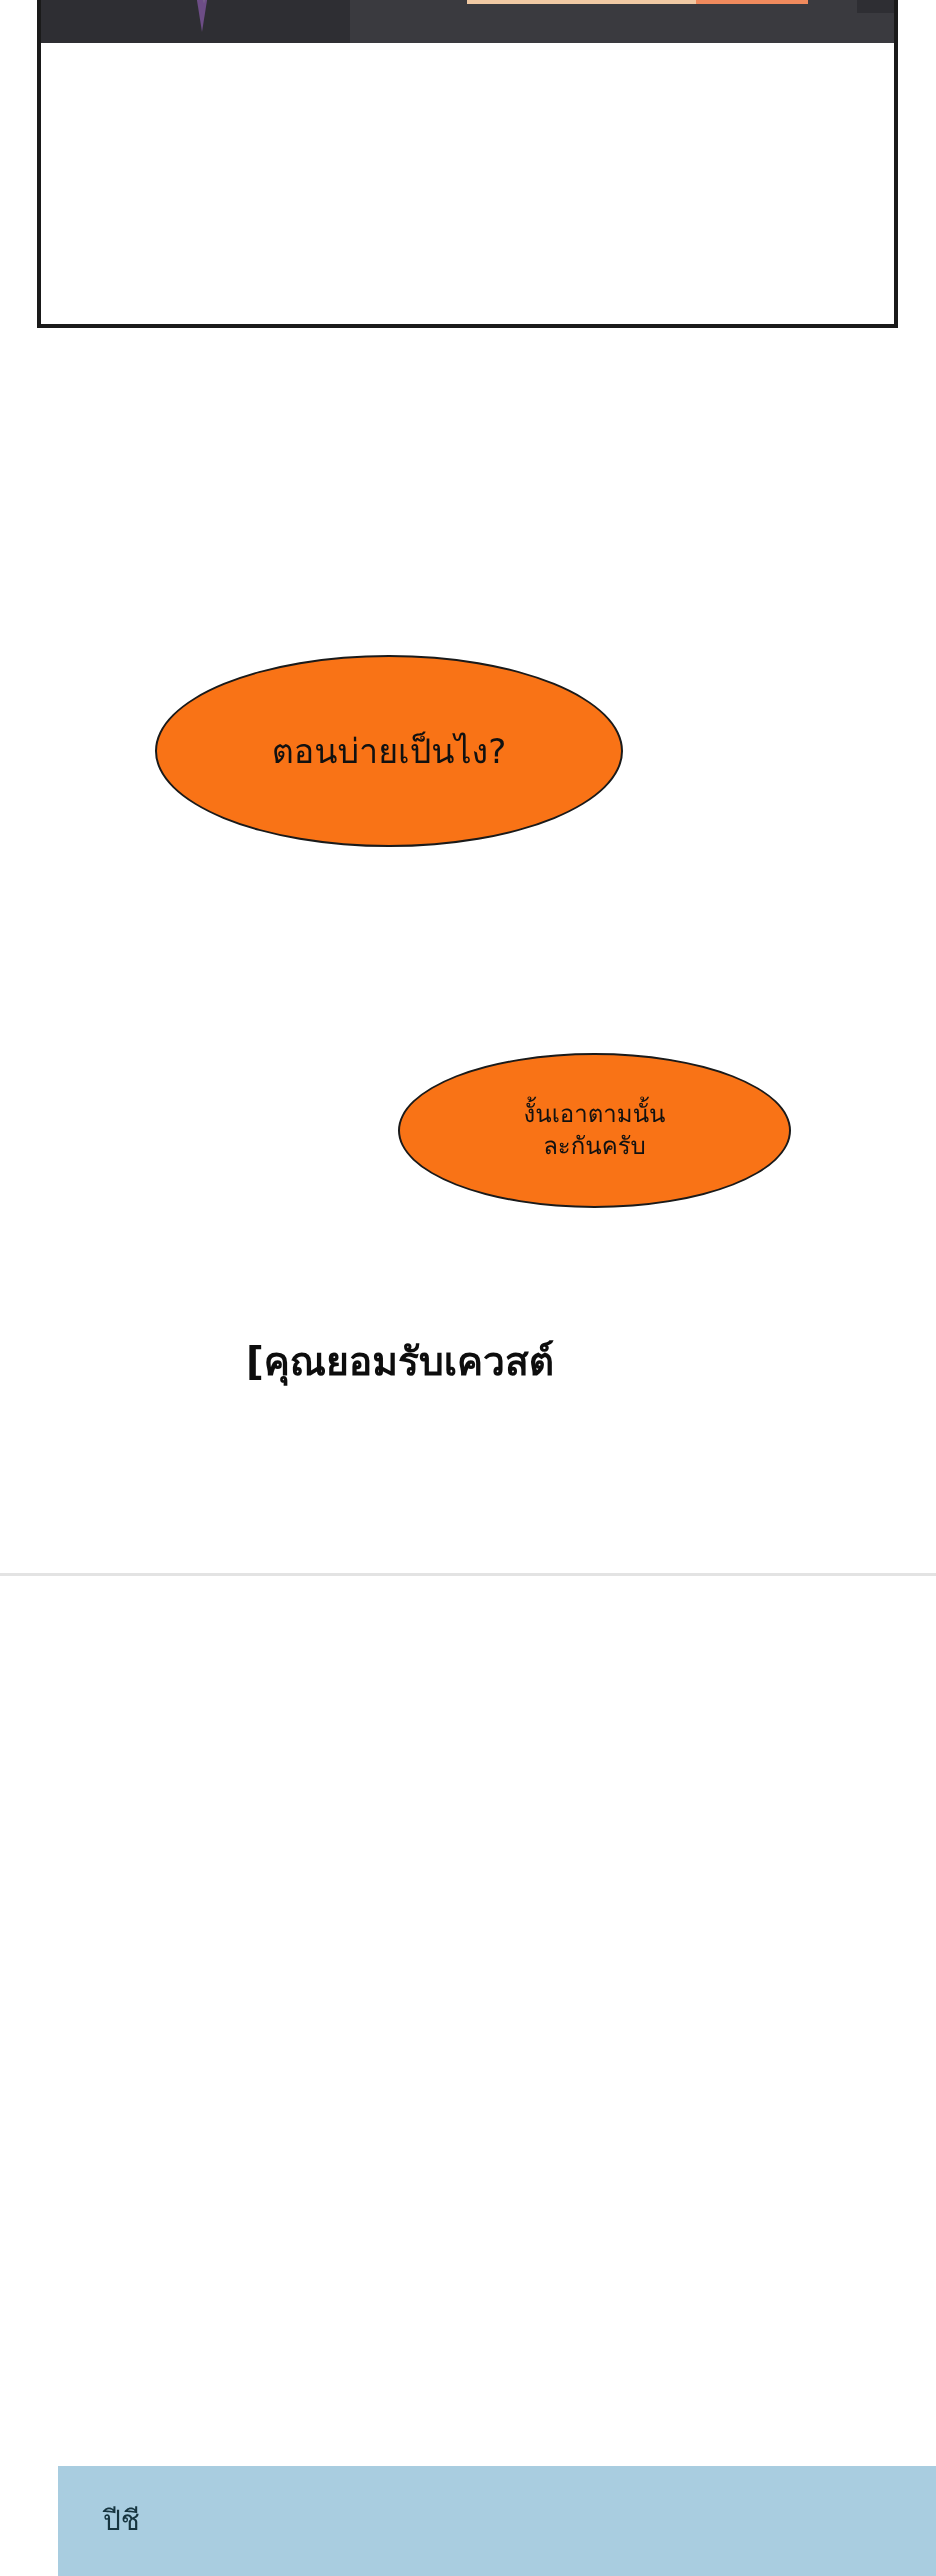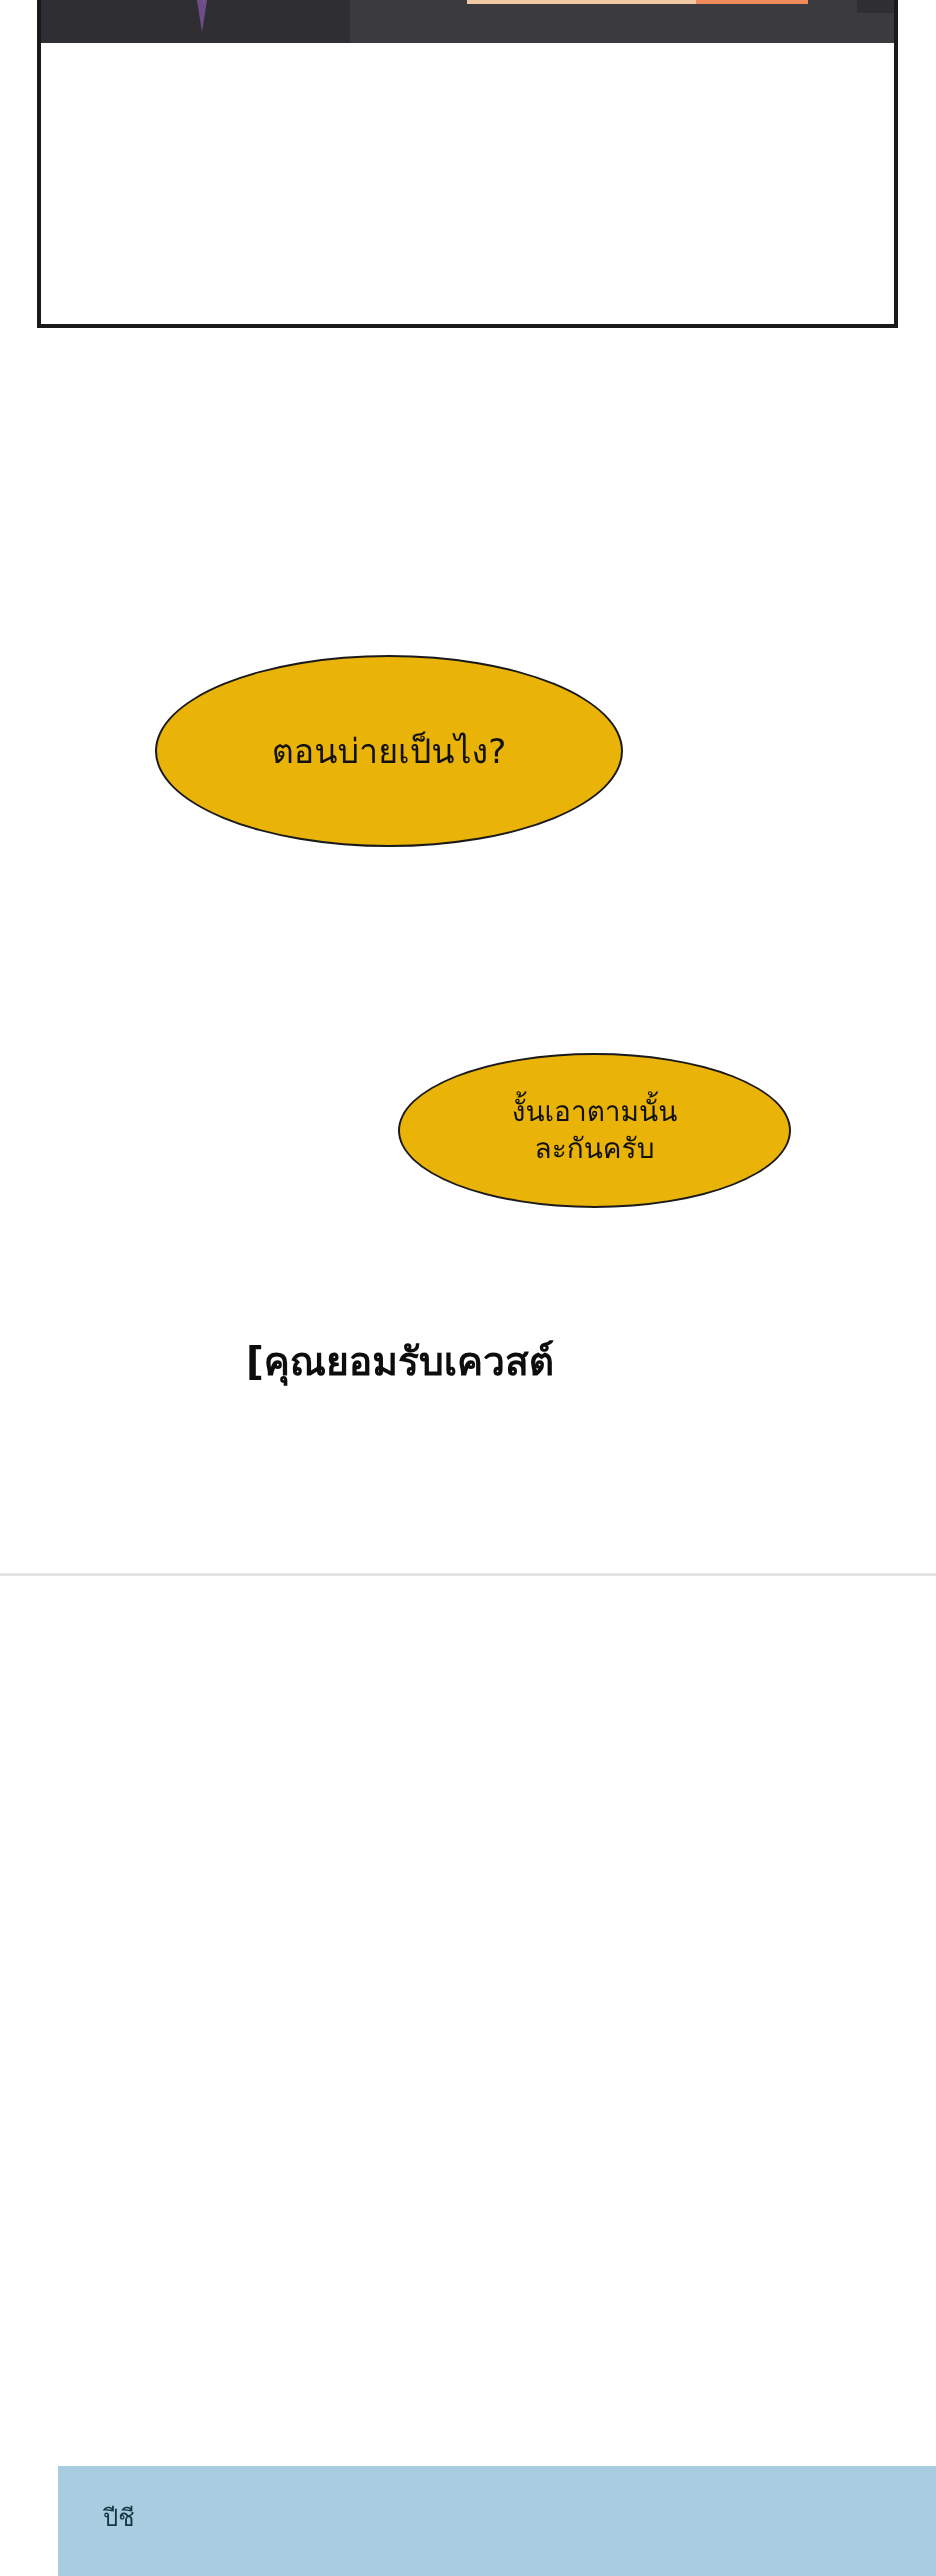--- a/index.html
+++ b/index.html
@@ -94,21 +94,21 @@
     left: 0;
     bottom: 0;
     width: 100%;
     height: 281px;
     background: #ffffff;
   }
 
   
   .bubble {
     position: absolute;
-    background: #eab308;
+    background: #f97316;
     border: 2.8px solid #1a1a1a;
     border-radius: 50%;
     display: flex;
     flex-direction: column;
     align-items: center;
     justify-content: center;
     text-align: center;
     box-sizing: border-box;
     color: #111111;
     line-height: 1.32;
@@ -123,21 +123,21 @@
     height: 192px;
     font-size: 34px;
   }
 
   
   .bubble-3 {
     left: 398px;
     top: 1053px;
     width: 393px;
     height: 155px;
-    font-size: 28px;
+    font-size: 24px;
   }
 
   
   .quest {
     position: absolute;
     left: 0;
     top: 1334px;
     width: 800px;
     text-align: center;
     font-size: 39px;
@@ -163,21 +163,21 @@
     left: 58px;
     top: 890px;
     width: 878px;
     height: 113px;
     background: #a9cde0;
   }
   .bottom-banner-text {
     position: absolute;
     left: 103px;
     top: 922px;
-    font-size: 24px;
+    font-size: 28px;
     color: #16343f;
     font-family: Liberation Serif, serif;
   }
 </style>
 </head>
 <body>
 
 <div class="page">
 
   <div class="panel-top">

